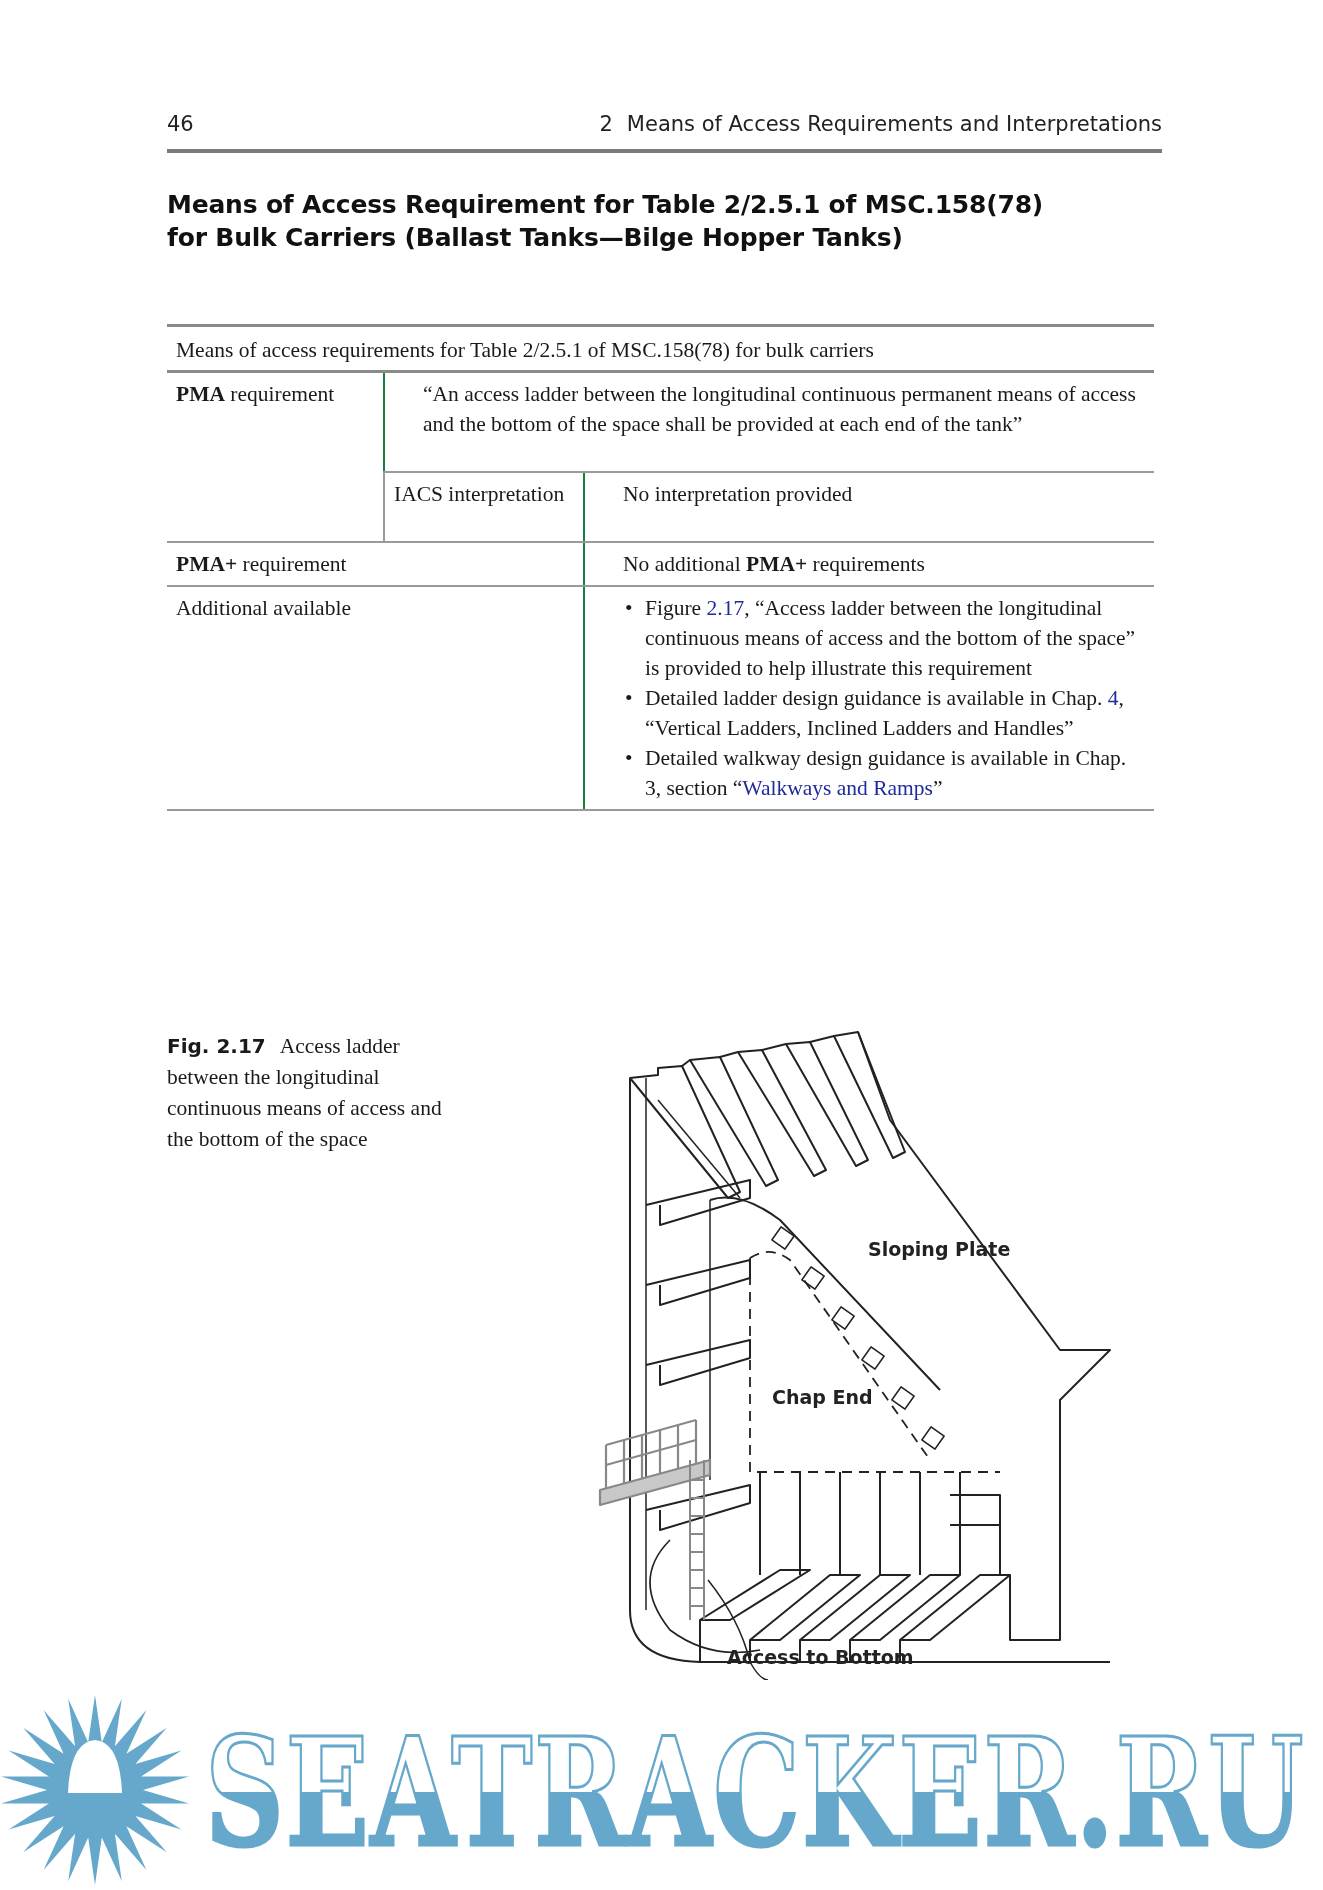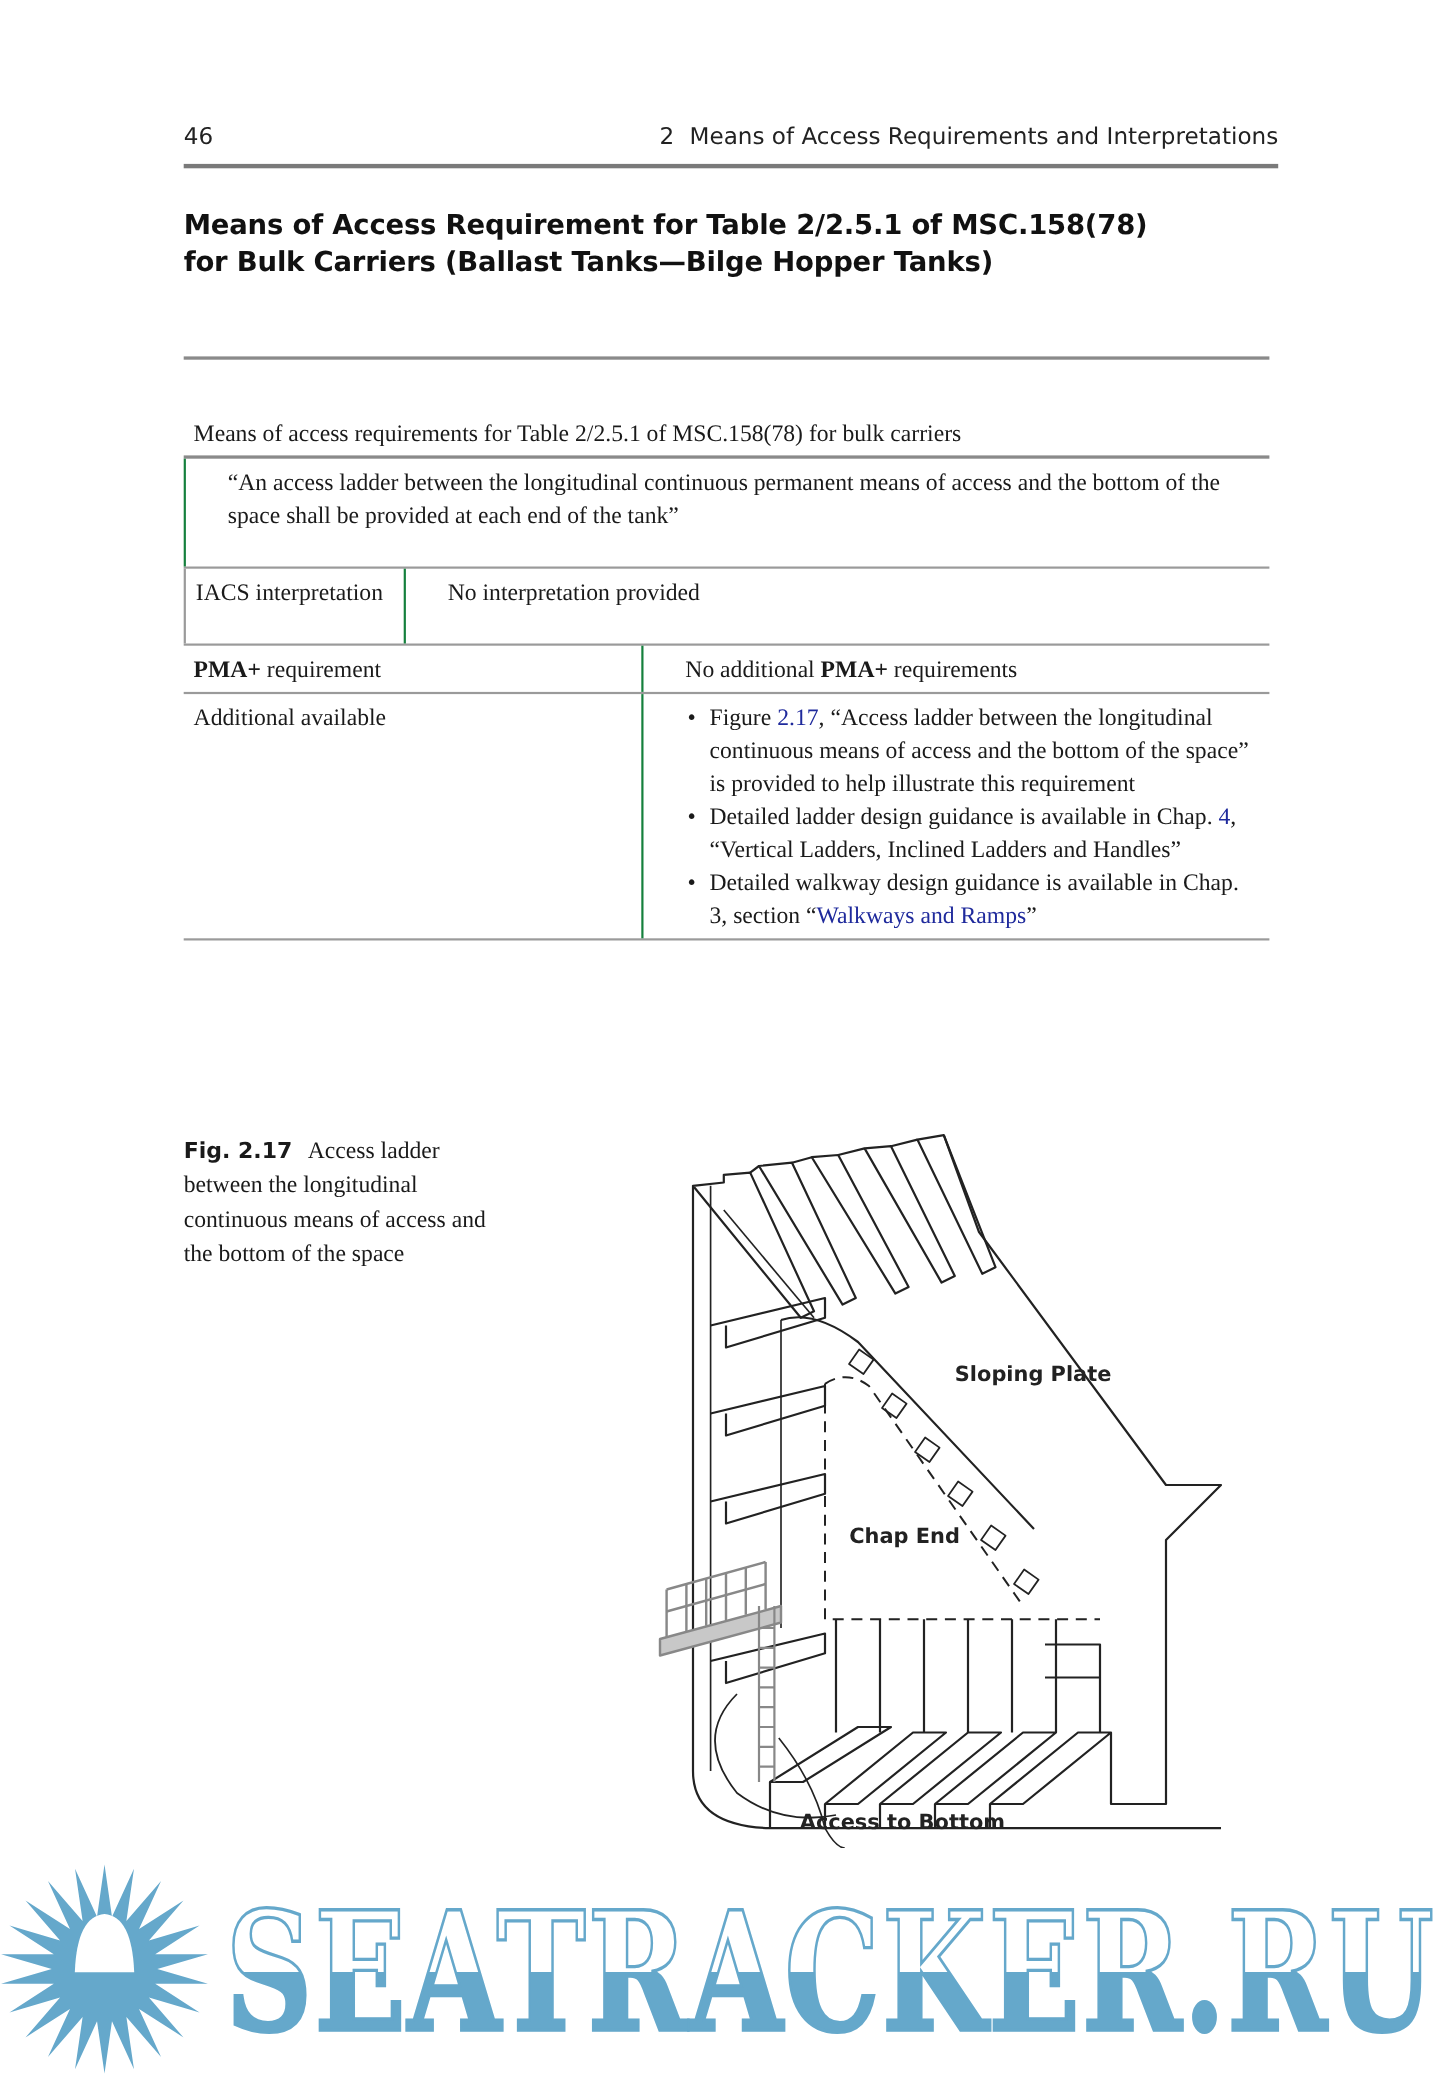--- a/index.html
+++ b/index.html
@@ -10,21 +10,21 @@
   .running-head .page-num { position: absolute; left: 0; top: 0; }
   .running-head .chapter { position: absolute; right: 0; top: 0; }
   .running-head .chapter .num { margin-right: 14px; }
   .head-rule { position: absolute; left: 167px; top: 149px; width: 995px; height: 4px; background: #7a7a7a; }
 
   .section-title { position: absolute; left: 167px; top: 188px; width: 995px; font-family: "DejaVu Sans", sans-serif; font-weight: bold; font-size: 25px; line-height: 33px; letter-spacing: -0.2px; color: #111; }
 
   .moa-table { position: absolute; left: 167px; top: 324px; width: 987px; font-family: "Liberation Serif", serif; font-size: 21.5px; line-height: 30px; color: #1a1a1a; }
   .rule-thick { height: 3px; background: #8a8a8a; }
   .rule-thin { height: 2px; background: #9a9a9a; }
-  .caption-row { padding: 8px 9px 5px 9px; margin-top: 44px; }
+  .caption-row { padding: 8px 9px 5px 9px; }
   .row { display: flex; }
   .cell { padding: 6px 8px 6px 9px; box-sizing: border-box; }
   .c2 { width: 200px; border-left: 2px solid #9a9a9a; }
   .c3 { flex: 1; border-left: 2px solid #15803d; padding-left: 38px; }
   .c12 { width: 416px; }
   .pma-block { display: flex; }
   .pma-block .left { width: 216px; }
   .pma-block .right { flex: 1; }
   .link { color: #1f2a9c; }
   ul.bullets { list-style: none; margin: 0; padding: 0; }
@@ -56,20 +56,23 @@
   <div>Means of Access Requirement for Table 2/2.5.1 of MSC.158(78)</div>
   <div>for Bulk Carriers (Ballast Tanks—Bilge Hopper Tanks)</div>
 </div>
 
 <div class="moa-table">
   <div class="rule-thick"></div>
   <div class="caption-row">Means of access requirements for Table 2/2.5.1 of MSC.158(78) for bulk carriers</div>
   <div class="rule-thick"></div>
 
   <div class="pma-block">
+    <div class="left cell">
+      <b>PMA</b><span> requirement</span>
+    </div>
     <div class="right">
       <div class="row" style="min-height:98px;">
         <div class="cell c3">“An access ladder between the longitudinal continuous permanent means of access and the bottom of the space shall be provided at each end of the tank”</div>
       </div>
       <div class="rule-thin"></div>
       <div class="row" style="min-height:68px;">
         <div class="cell c2">IACS interpretation</div>
         <div class="cell c3">No interpretation provided</div>
       </div>
     </div>

